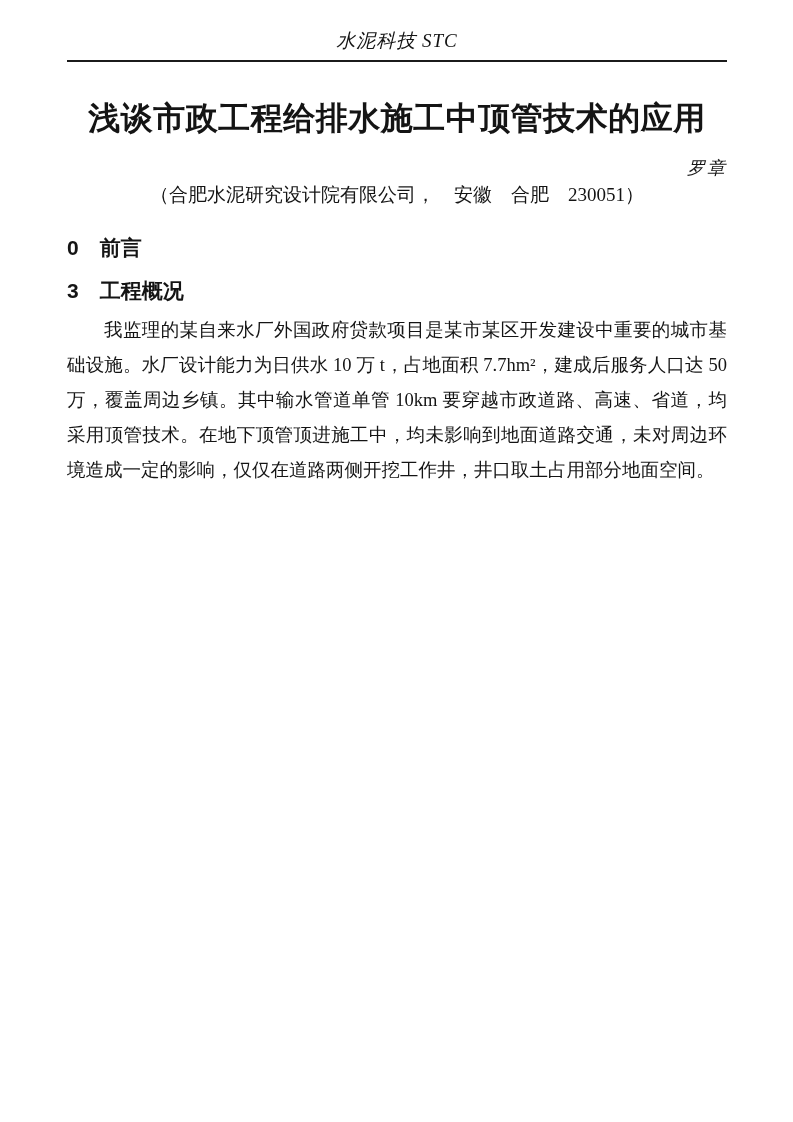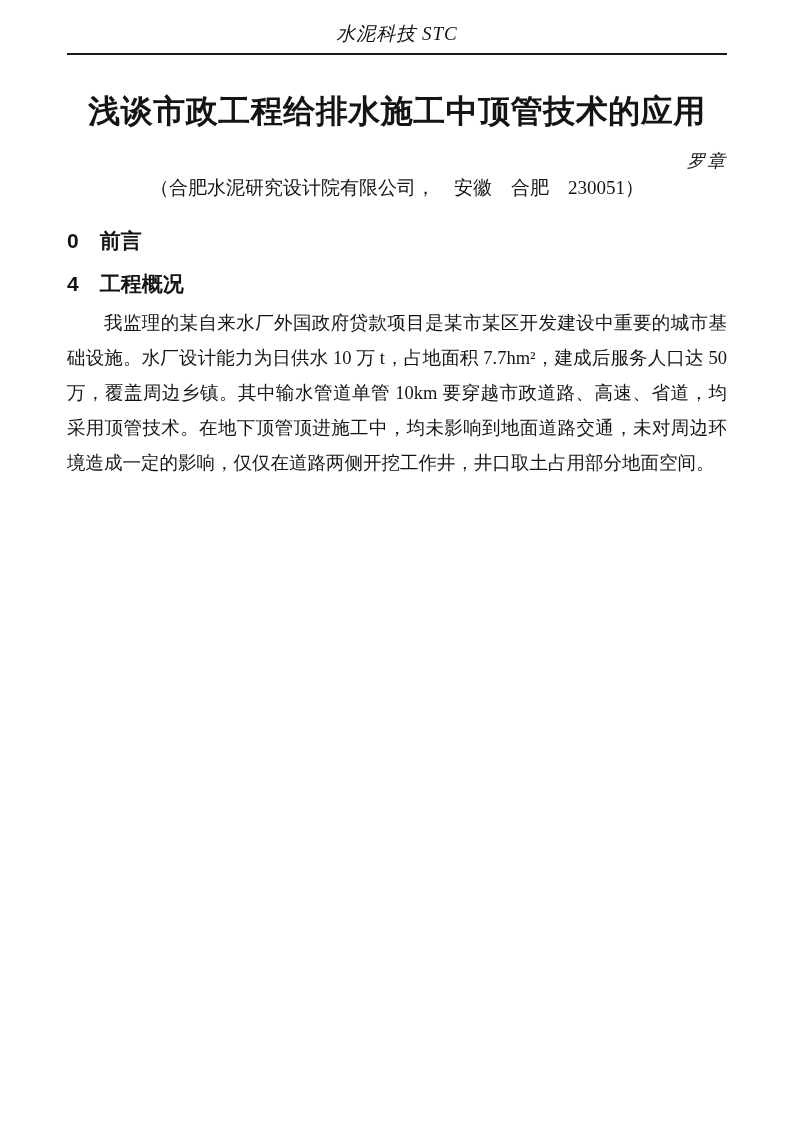--- a/index.html
+++ b/index.html
@@ -4,21 +4,21 @@
 <style>
   html, body {
     margin: 0;
     padding: 0;
     background: #ffffff;
   }
   .page {
     position: relative;
     width: 793px;
     height: 956px;
-    margin: 1px auto;
+    margin: 8px auto;
     background: #ffffff;
     color: #141414;
     box-sizing: border-box;
     padding: 20px 66px 0 67px;
     overflow: hidden;
     font-family: "Liberation Serif", serif;
   }
   
   .journal-header {
     border-bottom: 2px solid #1b1b1b;
@@ -124,21 +124,21 @@
 
   <div class="author">罗章</div>
 
   <div class="affiliation">（合肥水泥研究设计院有限公司，　安徽　合肥　230051）</div>
 
   <section class="section section-first">
     <h2 class="sec-heading">0　前言</h2>
   </section>
 
   <section class="section">
-    <h2 class="sec-heading">4　工程概况</h2>
+    <h2 class="sec-heading">3　工程概况</h2>
     <p class="body-para">我监理的某自来水厂外国政府贷款项目是某市某区开发建设中重要的城市基础设施。水厂设计能力为日供水 10 万 t，占地面积 7.7hm²，建成后服务人口达 50 万，覆盖周边乡镇。其中输水管道单管 10km 要穿越市政道路、高速、省道，均采用顶管技术。在地下顶管顶进施工中，均未影响到地面道路交通，未对周边环境造成一定的影响，仅仅在道路两侧开挖工作井，井口取土占用部分地面空间。</p>
   </section>
 
 
   <footer class="page-footer">
     <svg class="footer-rule" viewBox="0 0 660 6" preserveAspectRatio="none" aria-hidden="true">
       <polygon points="0,3.2 110,1.6 330,0.8 550,1.6 660,3.2 550,4.4 330,5.2 110,4.4" fill="#141414"></polygon>
     </svg>
     <div class="footer-row">
       <span class="page-number">45</span>

